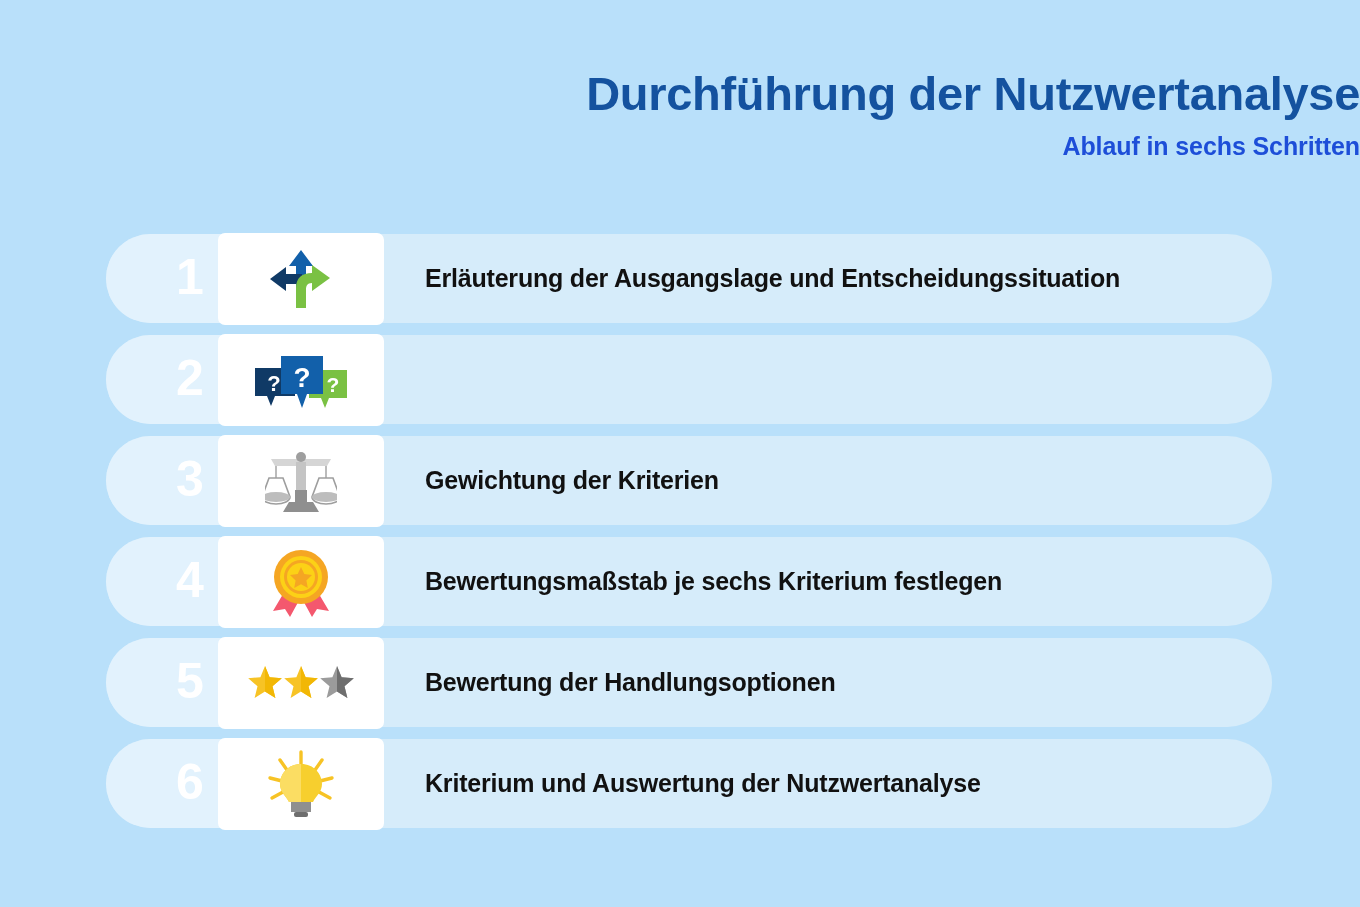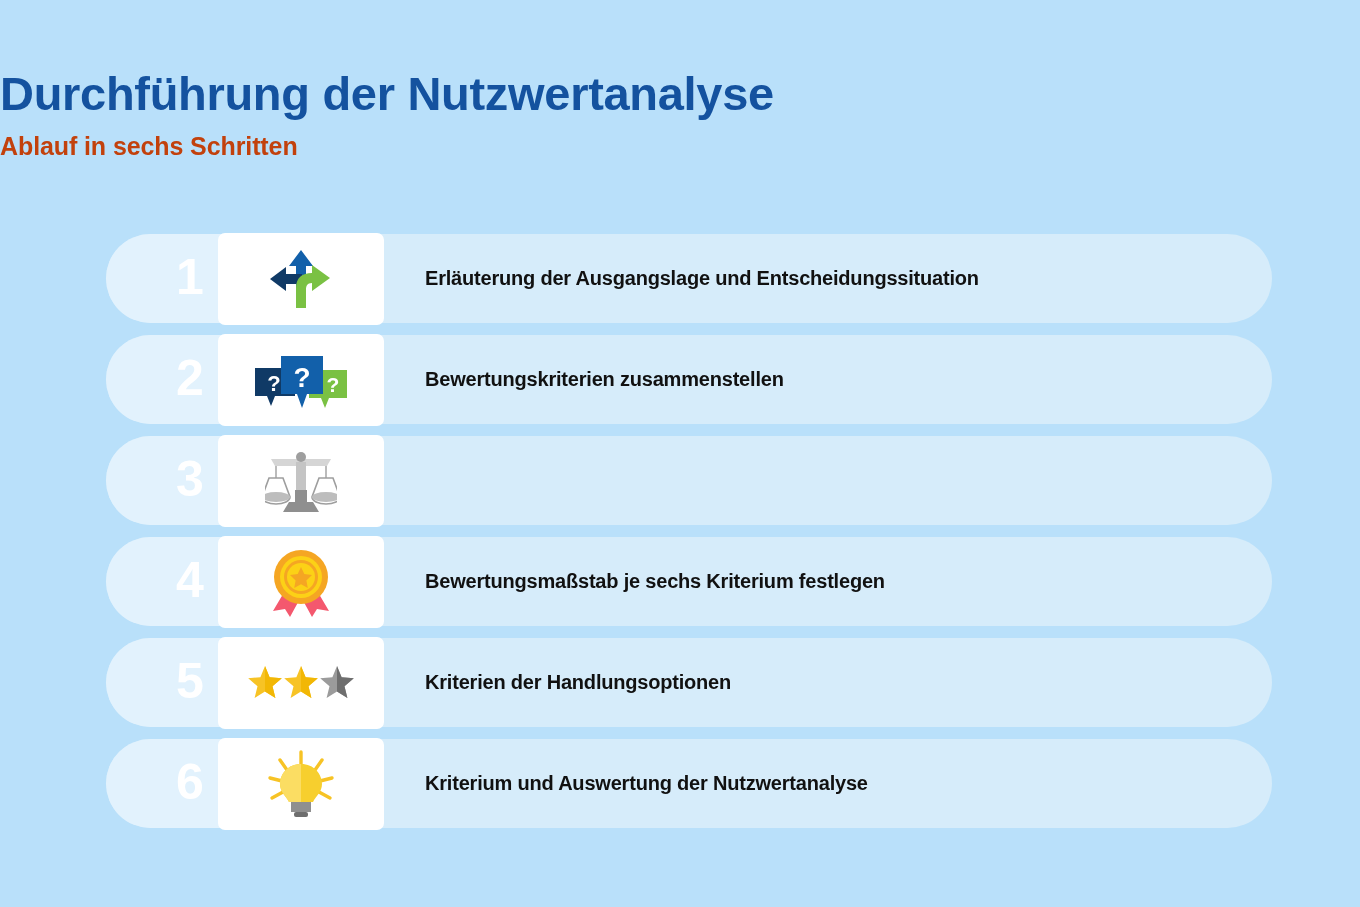--- a/index.html
+++ b/index.html
@@ -11,35 +11,35 @@
     width: 1360px;
     height: 907px;
     background: #b9e0fa;
     font-family: "Liberation Sans", sans-serif;
     overflow: hidden;
     position: relative;
   }
 
   
   .header {
-    text-align: left;
+    text-align: right;
     padding-top: 66px;
   }
   .title {
     font-size: 47px;
     font-weight: bold;
     color: #14529f;
     letter-spacing: -0.3px;
     line-height: 1.18;
     margin: 0;
   }
   .subtitle {
     font-size: 25px;
     font-weight: bold;
-    color: #c2410c;
+    color: #1d4ed8;
     margin: 11px 0 0 0;
     letter-spacing: -0.1px;
   }
 
   
   .steps {
     position: absolute;
     left: 106px;
     top: 234px;
     width: 1166px;
@@ -104,21 +104,21 @@
   .icon-tile svg { display: block; }
 
   .step-label {
     position: absolute;
     left: 319px;
     top: 0;
     height: 89px;
     right: 40px;
     display: flex;
     align-items: center;
-    font-size: 20px;
+    font-size: 25px;
     font-weight: bold;
     color: #111111;
     letter-spacing: -0.2px;
   }
 </style>
 </head>
 <body>
 
 <div class="header">
   <h1 class="title">Durchführung der Nutzwertanalyse</h1>
@@ -158,21 +158,20 @@
           <text x="21" y="41" font-family="Liberation Sans, sans-serif" font-size="22" font-weight="bold" fill="#ffffff" text-anchor="middle">?</text>
 
           <path d="M56 20 H94 V48 H76 L72 58 L68 48 H56 Z" fill="#7ac143"></path>
           <text x="80" y="42" font-family="Liberation Sans, sans-serif" font-size="21" font-weight="bold" fill="#ffffff" text-anchor="middle">?</text>
 
           <path d="M28 6 H70 V44 H54 L49 58 L44 44 H28 Z" fill="#1260aa"></path>
           <text x="49" y="37" font-family="Liberation Sans, sans-serif" font-size="28" font-weight="bold" fill="#ffffff" text-anchor="middle">?</text>
         </svg>
       </span>
     </div>
-    <div class="step-label">Bewertungskriterien zusammenstellen</div>
   </div>
 
   <div class="step-row">
     <div class="row-bar"></div>
     <div class="num-cap"></div>
     <div class="step-number">3</div>
     <div class="icon-tile">
       <span>
         <svg width="72" height="66" viewBox="0 0 72 66">
 
@@ -187,20 +186,21 @@
           <path d="M6 11 H66 L62 18 H10 Z" fill="#d5d5d5"></path>
           <circle cx="36" cy="9" r="5" fill="#9e9e9e"></circle>
 
           <rect x="31" y="14" width="10" height="28" fill="#c4c4c4"></rect>
           <rect x="30" y="42" width="12" height="12" fill="#8f8f8f"></rect>
 
           <path d="M18 64 L24 54 H48 L54 64 Z" fill="#8f8f8f"></path>
         </svg>
       </span>
     </div>
+    <div class="step-label">Gewichtung der Kriterien</div>
   </div>
 
   <div class="step-row">
     <div class="row-bar"></div>
     <div class="num-cap"></div>
     <div class="step-number">4</div>
     <div class="icon-tile">
       <span>
         <svg width="64" height="70" viewBox="0 0 64 70">
 
@@ -234,21 +234,21 @@
             <path d="M17 1 L21.6 12.3 L33.8 13.2 L24.5 21.2 L27.4 33 L17 26.6 L6.6 33 L9.5 21.2 L0.2 13.2 L12.4 12.3 Z" fill="#f7c325"></path>
             <path d="M17 1 L21.6 12.3 L33.8 13.2 L24.5 21.2 L27.4 33 L17 26.6 Z" fill="#f2b705"></path>
           </g>
           <g transform="translate(72,0)">
             <path d="M17 1 L21.6 12.3 L33.8 13.2 L24.5 21.2 L27.4 33 L17 26.6 L6.6 33 L9.5 21.2 L0.2 13.2 L12.4 12.3 Z" fill="#9b9b9b"></path>
             <path d="M17 1 L21.6 12.3 L33.8 13.2 L24.5 21.2 L27.4 33 L17 26.6 Z" fill="#6e6e6e"></path>
           </g>
         </svg>
       </span>
     </div>
-    <div class="step-label">Kriterien der Handlungsoptionen</div>
+    <div class="step-label">Bewertung der Handlungsoptionen</div>
   </div>
 
   <div class="step-row">
     <div class="row-bar"></div>
     <div class="num-cap"></div>
     <div class="step-number">6</div>
     <div class="icon-tile">
       <span>
         <svg width="74" height="68" viewBox="0 0 74 68">
           <g stroke="#f7c325" stroke-width="3.4" stroke-linecap="round">

